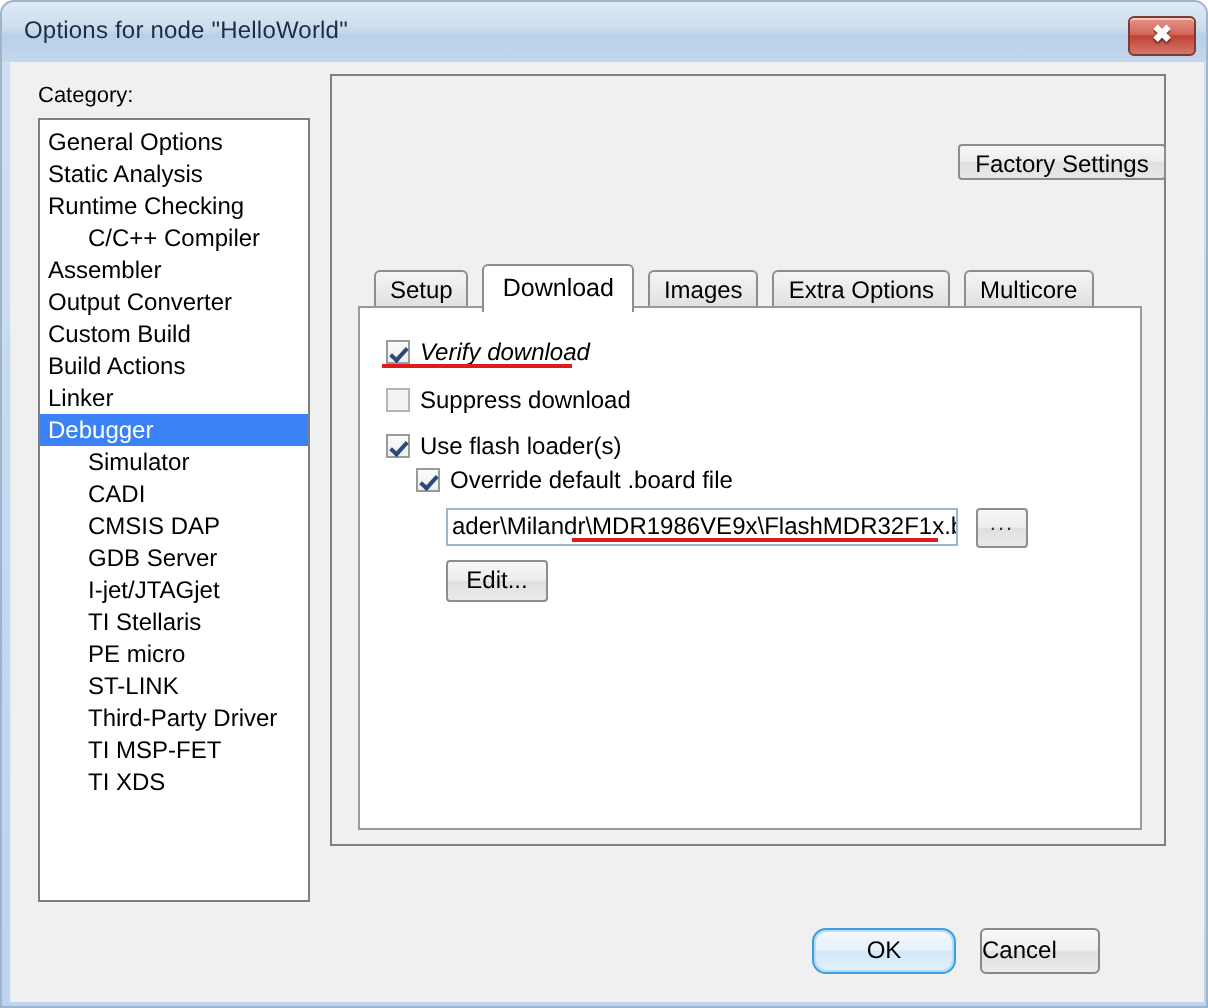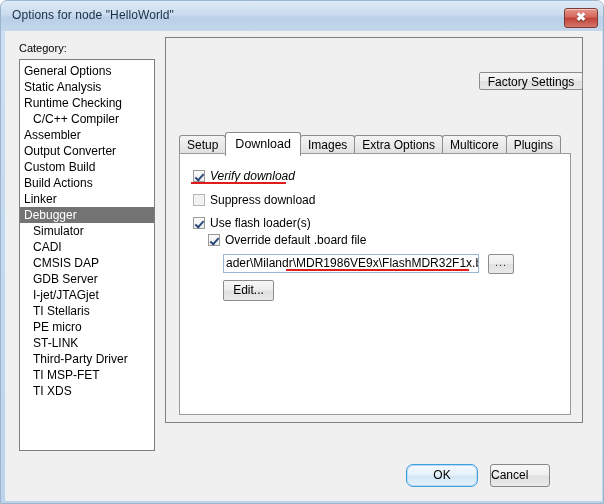--- a/index.html
+++ b/index.html
@@ -102,23 +102,23 @@
   }
   .cat-item {
     height: 16px;
     line-height: 16px;
     font-size: 12px;
     color: #000;
     padding-left: 4px;
     white-space: nowrap;
     cursor: default;
   }
-  .cat-item.indent { padding-left: 13px; }
+  .cat-item.indent { padding-left: 24px; }
   .cat-item.selected {
-    background: #737373;
+    background: #3b82f6;
     color: #ffffff;
   }
 
   
   .panel {
     position: absolute;
     left: 164px;
     top: 36px;
     width: 418px;
     height: 386px;
@@ -160,20 +160,21 @@
     line-height: 19px;
     font-size: 12px;
     color: #000;
     background: linear-gradient(to bottom, #f4f4f4 0%, #e9e9e9 50%, #dcdcdc 100%);
     border: 1px solid #8d8d8d;
     border-bottom: none;
     border-radius: 3px 3px 0 0;
     margin-right: -1px;
     margin-top: 3px;
     cursor: pointer;
+    margin-left: 8px;
   }
   .tab.active {
     background: #ffffff;
     margin-top: 0;
     height: 24px;
     line-height: 22px;
     z-index: 5;
     font-size: 12.5px;
     padding: 0 9px;
   }

